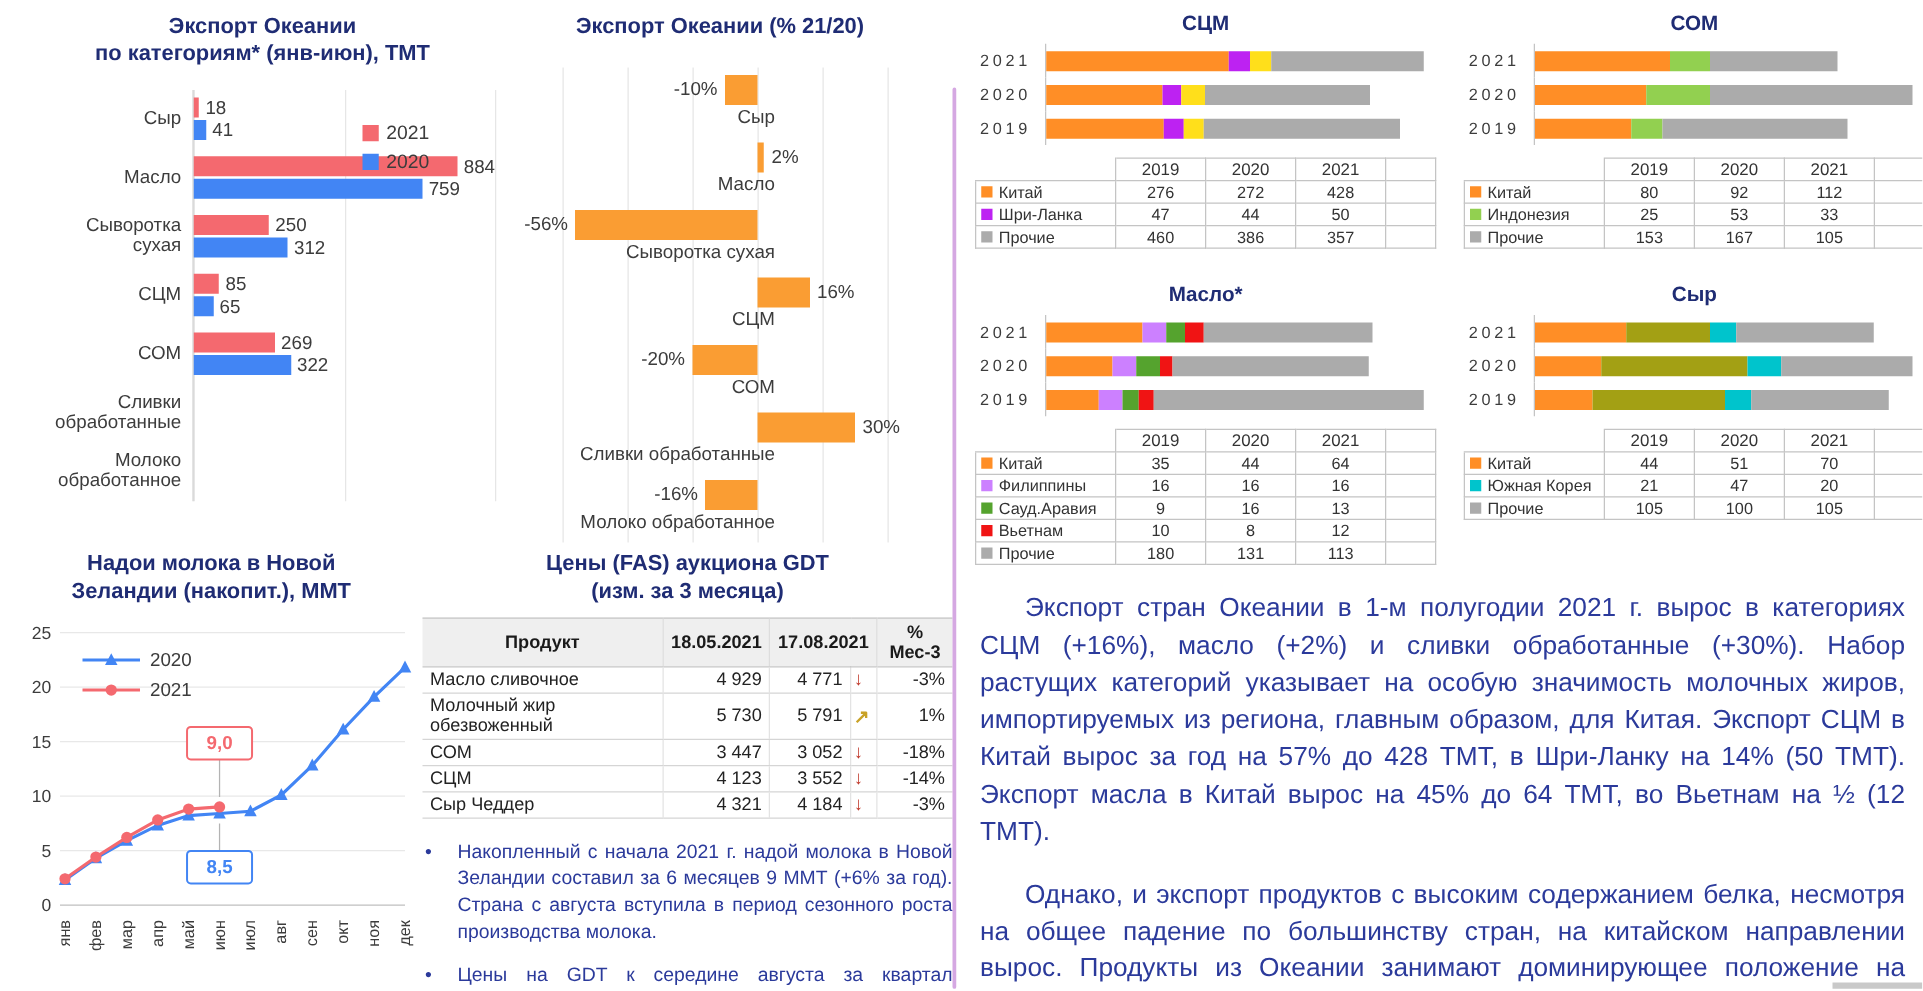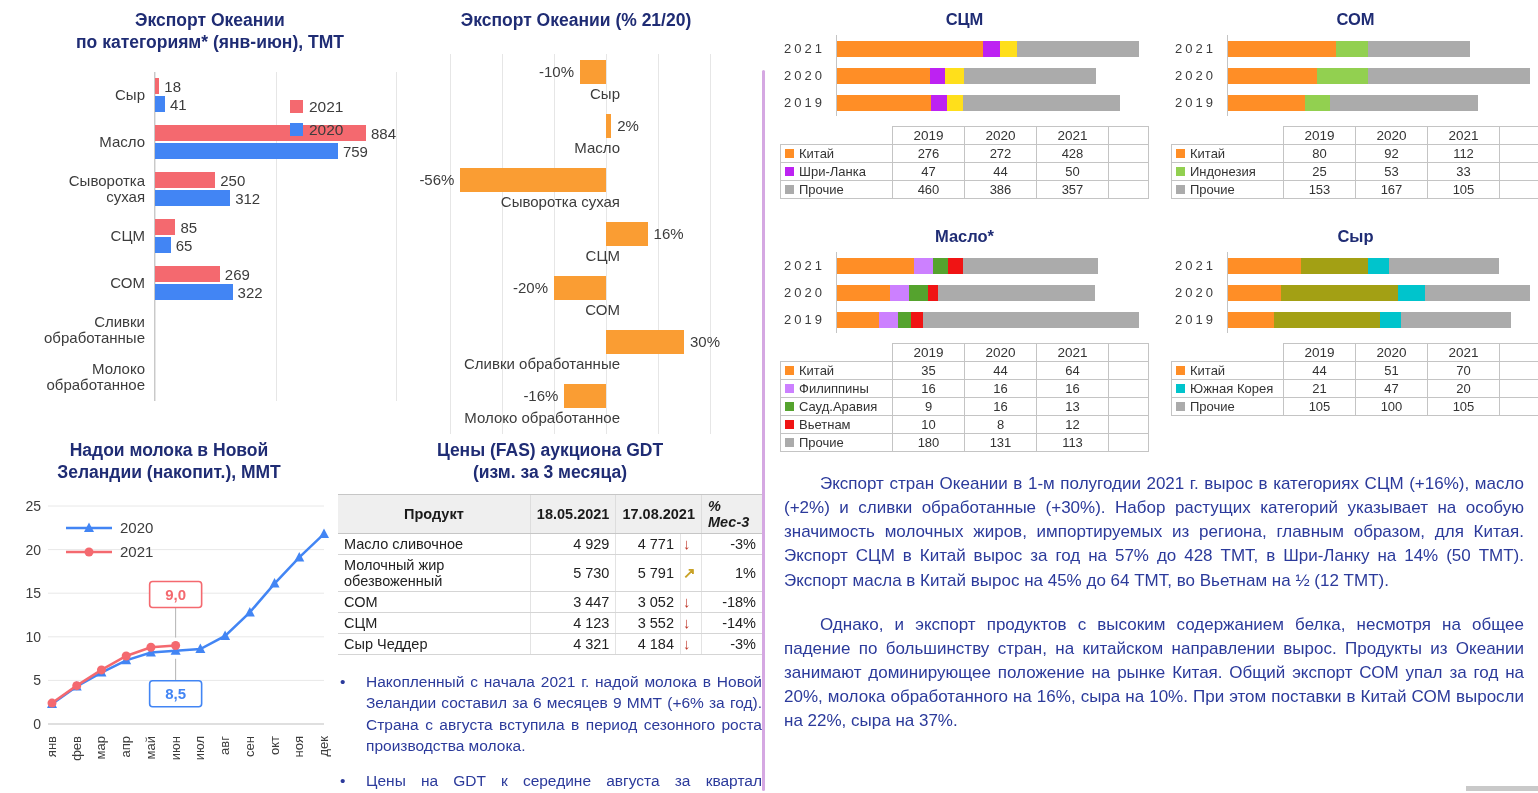--- a/index.html
+++ b/index.html
@@ -74,21 +74,21 @@
   .sbtrack{flex:1;height:100%;border-left:1px solid #C4C4C4;display:flex;align-items:center;}
   .sbbar{height:16px;display:flex;}
   .sbseg{height:100%;}
   .stblwrap{margin-top:10px;}
   .stbl{border-collapse:collapse;width:100%;font-size:13px;color:#333;table-layout:fixed;}
   .stbl th{font-weight:normal;font-size:13.5px;color:#333;border:1px solid #C4C4C4;padding:1px 3px;text-align:center;}
   .stbl th.blank{border:none;border-bottom:1px solid #C4C4C4;border-right:1px solid #C4C4C4;}
   .stbl td{border:1px solid #C4C4C4;padding:1px 4px;white-space:nowrap;overflow:hidden;}
   .stbl .num{text-align:center;}
   .sq{display:inline-block;width:9px;height:9px;margin-right:5px;}
-  .para{margin:20px 8px 0;color:#2B3A9B;font-size:17px;line-height:1.42;text-align:justify;text-indent:36px;}
+  .para{margin:20px 8px 0;color:#2B3A9B;font-size:21px;line-height:1.42;text-align:justify;text-indent:36px;}
 </style>
 </head>
 <body>
 
 <div class="page">
 
   <section class="chart1">
     <h2 class="ctitle">Экспорт Океании
 по категориям* (янв-июн), ТМТ</h2>
     <div class="c1wrap">
@@ -282,21 +282,21 @@
   <section class="gdt">
     <h2 class="ctitle">Цены (FAS) аукциона GDT
 (изм. за 3 месяца)</h2>
     <div>
         <table class="gdtt">
           <tbody>
             <tr>
               <th>Продукт</th>
               <th style="text-align: right;">18.05.2021</th>
               <th colspan="2" style="text-align: right;">17.08.2021</th>
-              <th style="text-align: left; font-style: italic;">% Мес-3</th>
+              <th style="text-align: center;">% Мес-3</th>
             </tr>
             <tr>
               <td>Масло сливочное</td>
               <td class="num">4 929</td>
               <td class="num">4 771</td>
               <td class="arr down">↓</td>
               <td class="pct">-3%</td>
             </tr>
             <tr>
               <td>Молочный жир обезвоженный</td>

